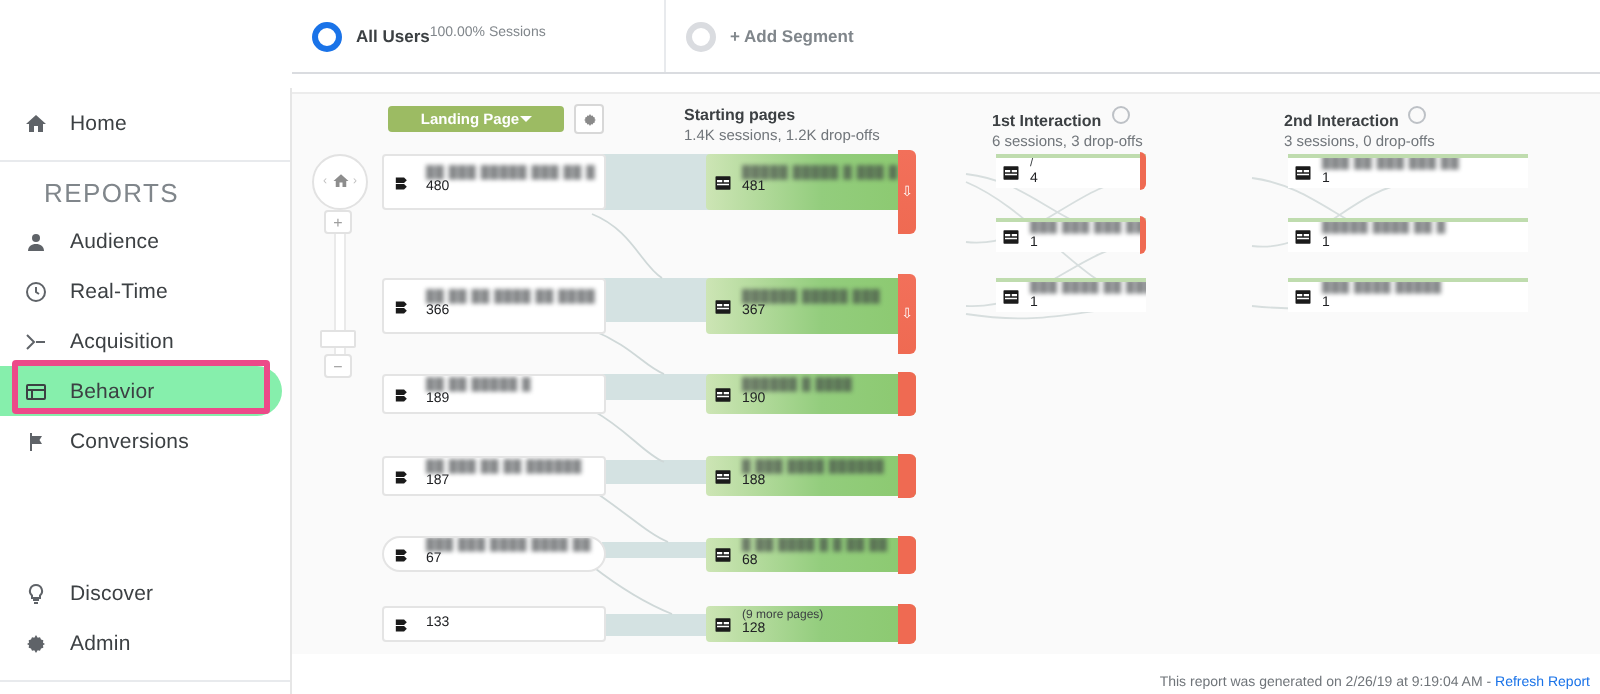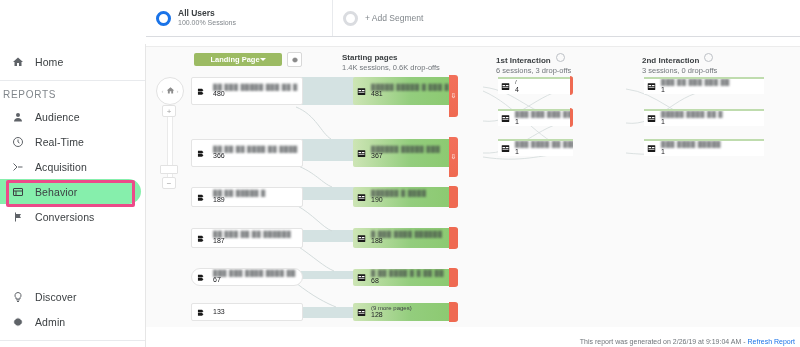--- a/index.html
+++ b/index.html
@@ -24,22 +24,22 @@
   .nav-item .ico{
     width:15px;height:15px;flex:0 0 15px;display:flex;
     align-items:center;justify-content:center;color:#5f6368;
   }
   .nav-item .lbl{font-size:10.5px;color:#3c4043;letter-spacing:.1px;}
   .nav-item.active{
     background:#86efac;border-radius:0 13px 13px 0;
     width:131px;
   }
   .section-label{
-    font-size:10px;color:#80868b;letter-spacing:.7px;
-    padding-left:3px;margin-top:8px;margin-bottom:4px;font-weight:400;
+    font-size:13px;color:#80868b;letter-spacing:.7px;
+    padding-left:22px;margin-top:8px;margin-bottom:4px;font-weight:400;
   }
   .divider{height:1px;background:#e8eaed;margin:6px 0 0 0;}
   .hl-box{
     position:absolute;left:6px;top:136px;width:129px;height:27px;
     border:3px solid #ec4a89;border-radius:2px;box-sizing:border-box;
     pointer-events:none;
   }
   .sb-bottom{position:absolute;left:0;bottom:0;width:145px;}
   .collapse-row{
     display:flex;align-items:center;justify-content:center;
@@ -53,27 +53,27 @@
   
   .segbar{
     display:flex;height:36px;align-items:stretch;
     border-bottom:1px solid #dadce0;background:#fff;
   }
   .seg{
     display:flex;align-items:center;gap:7px;
     width:187px;padding:0 10px;box-sizing:border-box;
     border-right:1px solid #e8eaed;cursor:pointer;
   }
-  .seg.add{border-right:none;color:#80868b;}
+  .seg.add{border-right:none;color:#80868b;font-weight:bold;}
   .ring{
     width:15px;height:15px;border-radius:50%;
     border:3px solid #1a73e8;box-sizing:border-box;flex:0 0 15px;
   }
   .ring.grey{border-color:#dadce0;}
-  .seg-txt{display:flex;flex-direction:column;line-height:1.25;}
+  .seg-txt{display:flex;flex-direction:row;line-height:1.25;}
   .seg-title{font-size:8.5px;font-weight:bold;color:#3c4043;}
   .seg-sub{font-size:7px;color:#80868b;}
   .seg-add-label{font-size:8.5px;color:#80868b;}
 
   
   .canvas{
     position:relative;margin:9px 0 0 0;
     width:655px;height:280px;background:#fafafa;
     border-top:1px solid #ececec;overflow:hidden;
   }
@@ -329,21 +329,21 @@
           </div>
           <div class="gear-btn">
             <svg width="8" height="8" viewBox="0 0 24 24" fill="#8a8a8a">
                 <path d="M12 8a4 4 0 1 0 0 8 4 4 0 0 0 0-8zm9 4l-2-1.3.3-2.4-2.3-.9-1-2.2-2.3.6L12 3l-1.7 2.8-2.3-.6-1 2.2-2.3.9.3 2.4L3 12l2 1.3-.3 2.4 2.3.9 1 2.2 2.3-.6L12 21l1.7-2.8 2.3.6 1-2.2 2.3-.9-.3-2.4z"></path>
               </svg>
           </div>
         </div>
 
         <div class="col-head" style="left:196px;">
           <div class="t">Starting pages</div>
-          <div class="s">1.4K sessions, 0.6K drop-offs</div>
+          <div class="s">1.4K sessions, 1.2K drop-offs</div>
         </div>
         <div class="col-head" style="left:350px;">
           <div class="t">
             <span>1st Interaction</span><span class="info-dot"></span>
           </div>
           <div class="s">6 sessions, 3 drop-offs</div>
         </div>
         <div class="col-head" style="left:496px;">
           <div class="t">
             <span>2nd Interaction</span><span class="info-dot"></span>

